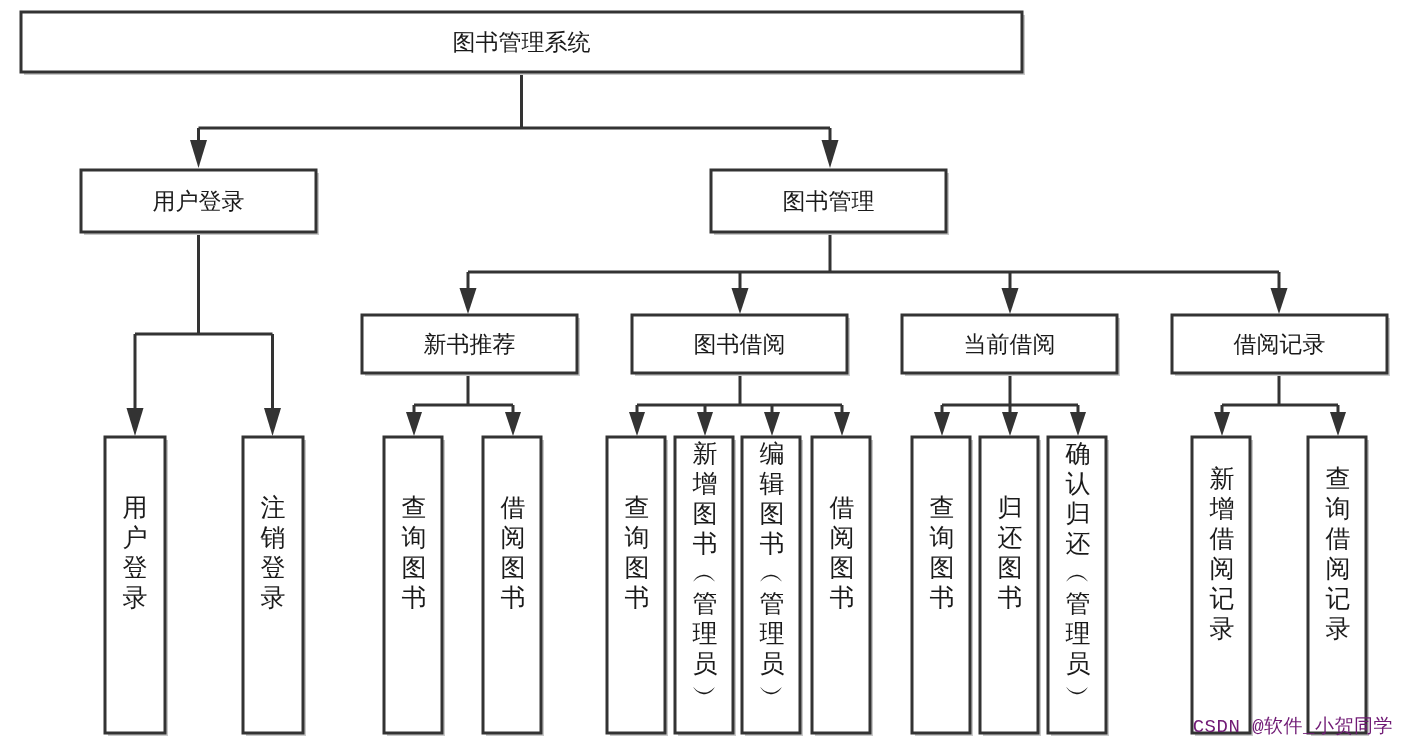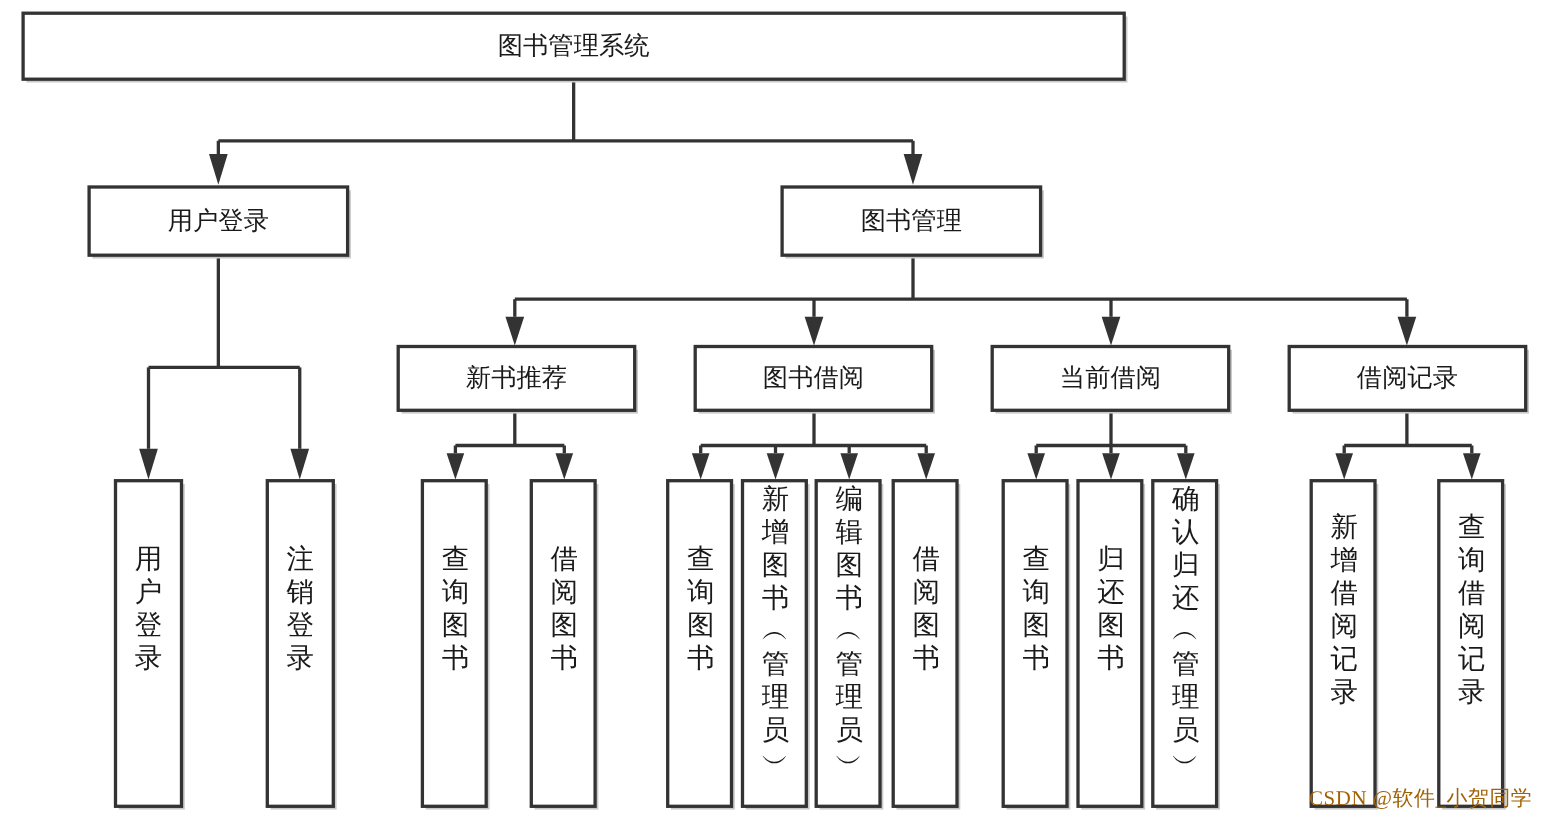--- a/index.html
+++ b/index.html
@@ -54,23 +54,23 @@
   .node-label-vertical {
     font-family: "DejaVu Sans", "Liberation Sans", sans-serif;
     fill: #1a1a1a;
     font-size: 25px;
     text-anchor: middle;
   }
   .watermark {
     position: absolute;
     right: 12px;
     bottom: 8px;
-    font-family: Liberation Serif, serif;
+    font-family: Liberation Mono, monospace;
     font-size: 19px;
-    color: #a16207;
+    color: #701a75;
     letter-spacing: 0.5px;
     white-space: nowrap;
     pointer-events: none;
     text-align: center;
   }
 </style>
 </head>
 <body>
 
 <div id="diagram-root">

